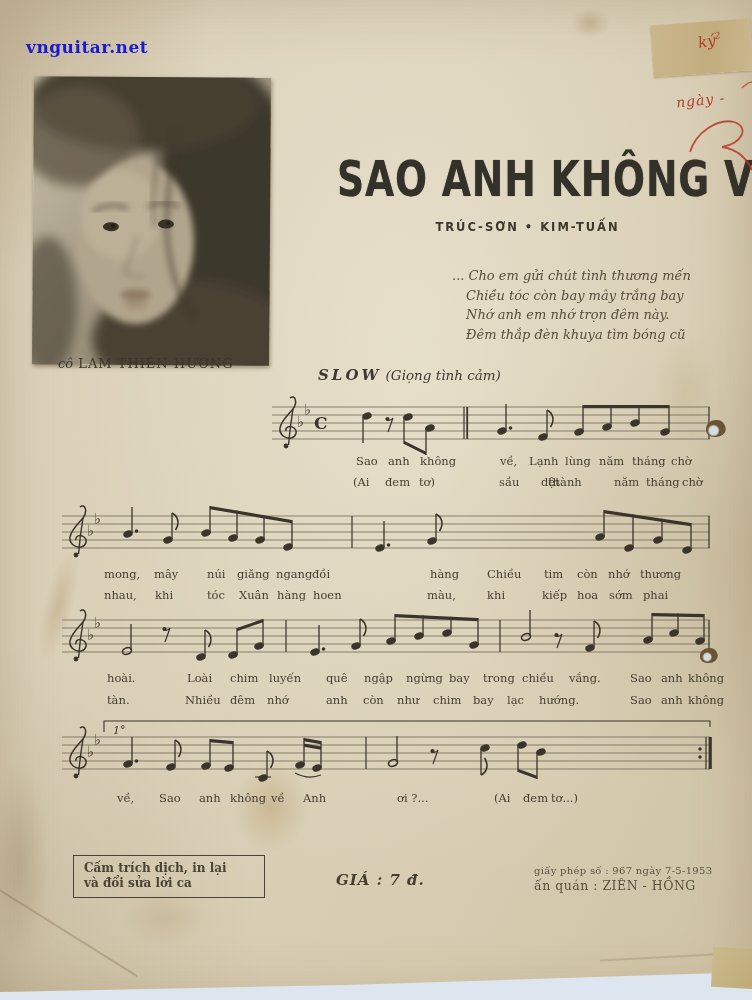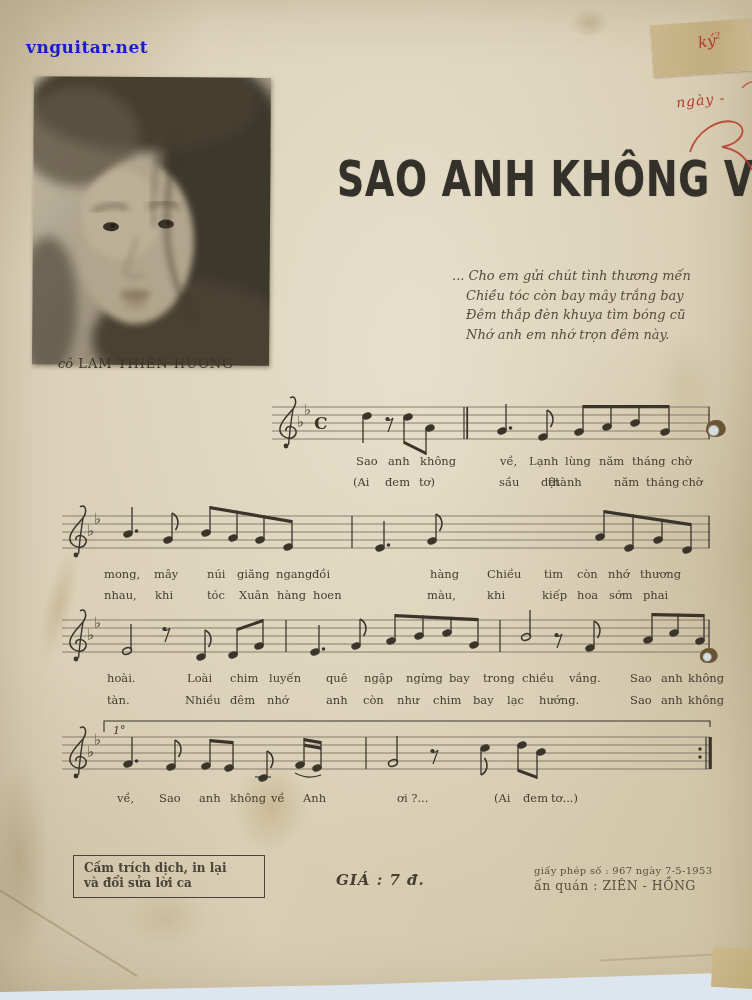--- a/index.html
+++ b/index.html
@@ -126,28 +126,33 @@
     </g>
     <rect width="237" height="288" fill="#a98f5f" opacity=".1"></rect>
   </svg>
 
   <div class="caption">
     <span class="pfx">cô</span>
     <span>LAM THIÊN HƯƠNG</span>
   </div>
 
   <div class="title">SAO ANH KHÔNG VỀ</div>
+  <div class="authors">TRÚC-SƠN • KIM-TUẤN</div>
 
   <div class="poem" id="poem">
       <div>... Cho em gửi chút tình thương mến</div>
       <div>Chiều tóc còn bay mây trắng bay</div>
+      <div>Nhớ anh em nhớ trọn đêm này.</div>
       <div>Đêm thắp đèn khuya tìm bóng cũ</div>
-      <div>Nhớ anh em nhớ trọn đêm này.</div>
     </div>
 
+  <div class="tempo">
+    <span class="tw">SLOW</span>
+    <span class="tq">(Giọng tình cảm)</span>
+  </div>
 
   <svg id="score-svg" width="752" height="1000">
       <g>
         <line x1="272" y1="407" x2="710" y2="407" stroke="#7d7465" stroke-width="1.1" opacity="0.9"></line>
         <line x1="272" y1="415" x2="710" y2="415" stroke="#7d7465" stroke-width="1.1" opacity="0.9"></line>
         <line x1="272" y1="423" x2="710" y2="423" stroke="#7d7465" stroke-width="1.1" opacity="0.9"></line>
         <line x1="272" y1="431" x2="710" y2="431" stroke="#7d7465" stroke-width="1.1" opacity="0.9"></line>
         <line x1="272" y1="439" x2="710" y2="439" stroke="#7d7465" stroke-width="1.1" opacity="0.9"></line>
         <g transform="translate(282,407)">
           <path d="M8,-9 C13,-13 16,-5 11,2 C5,9 -1,14 -2,21 C-3,28 4,32 9,31 C14,30 16,24 12,21 C8,18 3,20 4,24" stroke="#3a342b" fill="none" stroke-width="1.5"></path>

